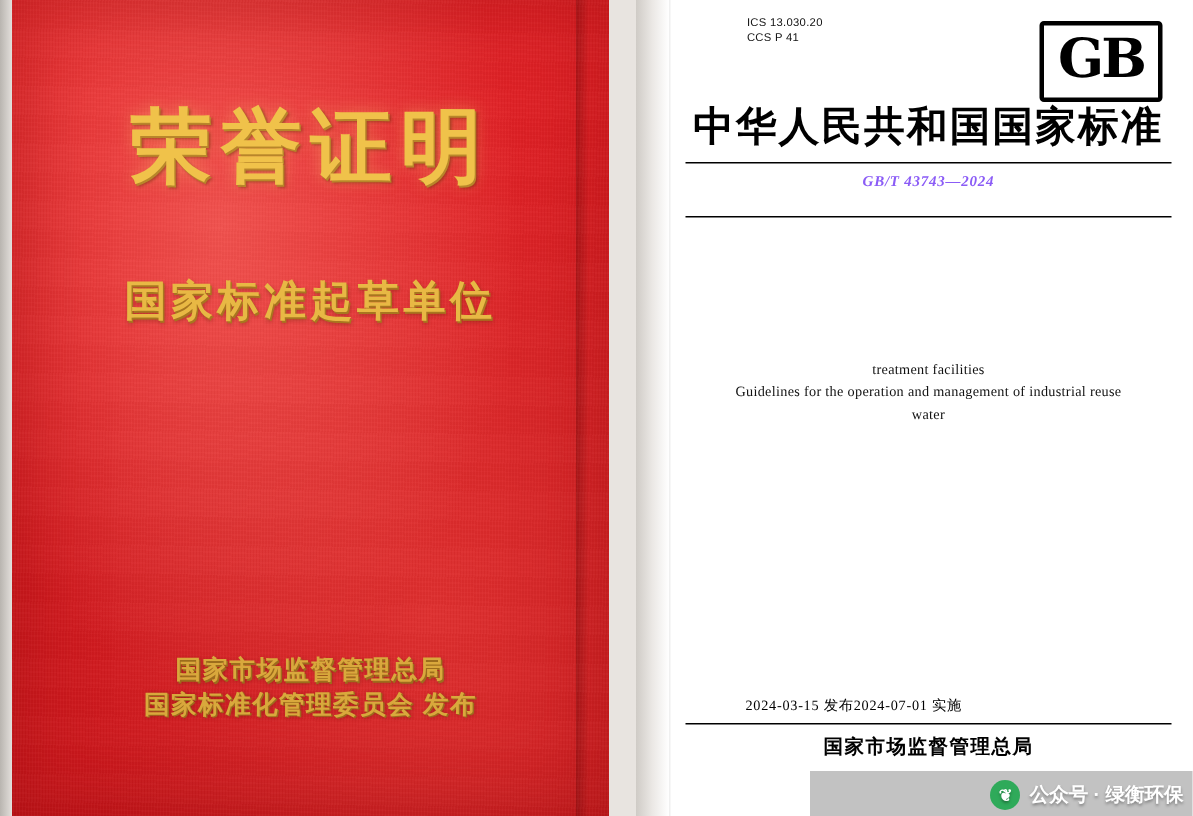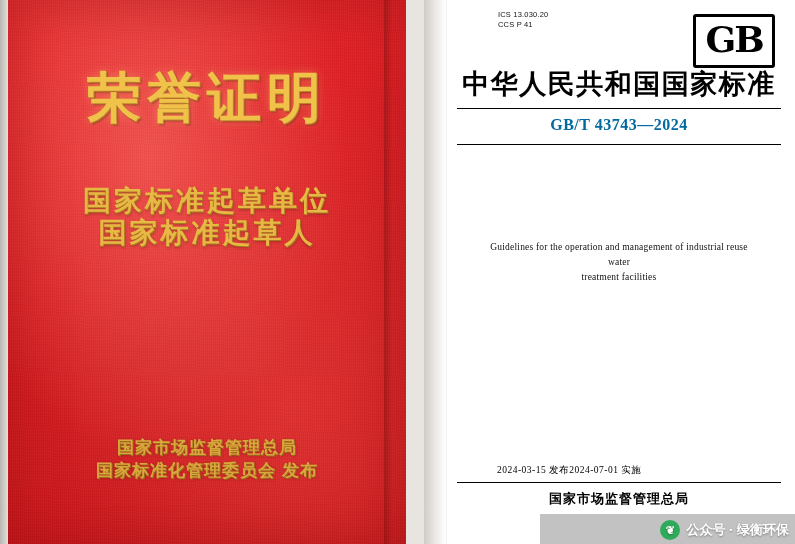--- a/index.html
+++ b/index.html
@@ -193,23 +193,24 @@
   }
   .rule-top { top: 100px; }
   .rule-bottom { top: 136px; }
   .std-code {
     position: absolute;
     left: 0; right: 0;
     top: 108px;
     text-align: center;
     font-family: "Liberation Serif", serif;
     font-weight: bold;
-    font-size: 16px;
+    font-size: 10px;
     letter-spacing: 0.5px;
-    color: #0369a1;
+    color: #8b5cf6;
+    font-style: italic;
   }
 
   .std-name-cn {
     position: absolute;
     left: 0; right: 0;
     top: 198px;
     text-align: center;
     font-family: "DejaVu Serif", "Liberation Serif", serif;
     font-weight: bold;
     font-size: 17px;
@@ -306,21 +307,20 @@
 
 <div class="page">
 
   <div class="cert-pane">
     <div class="cert-edge-left"></div>
     <div class="cert-cover">
       <div class="cert-inner">
         <div class="cert-title">荣誉证明</div>
         <div class="cert-sub">
           <div>国家标准起草单位</div>
-          <div>国家标准起草人</div>
         </div>
         <div class="cert-issuer">
           <div>国家市场监督管理总局</div>
           <div>
             <span>国家标准化管理委员会</span><span class="issue-word">发布</span>
           </div>
         </div>
       </div>
       <div class="cert-edge-right"></div>
     </div>
@@ -342,22 +342,22 @@
       <div class="std-title">中华人民共和国国家标准</div>
 
       <div class="rule rule-top"></div>
 
       <div class="std-code">GB/T 43743—2024</div>
 
       <div class="rule rule-bottom"></div>
 
 
       <div class="std-name-en">
+        <div>treatment facilities</div>
         <div>Guidelines for the operation and management of industrial reuse water</div>
-        <div>treatment facilities</div>
       </div>
 
       <div class="date-row">
         <span>2024-03-15 发布</span>
         <span>2024-07-01 实施</span>
       </div>
 
       <div class="rule rule-dates"></div>
 
       <div class="issuer-block">

